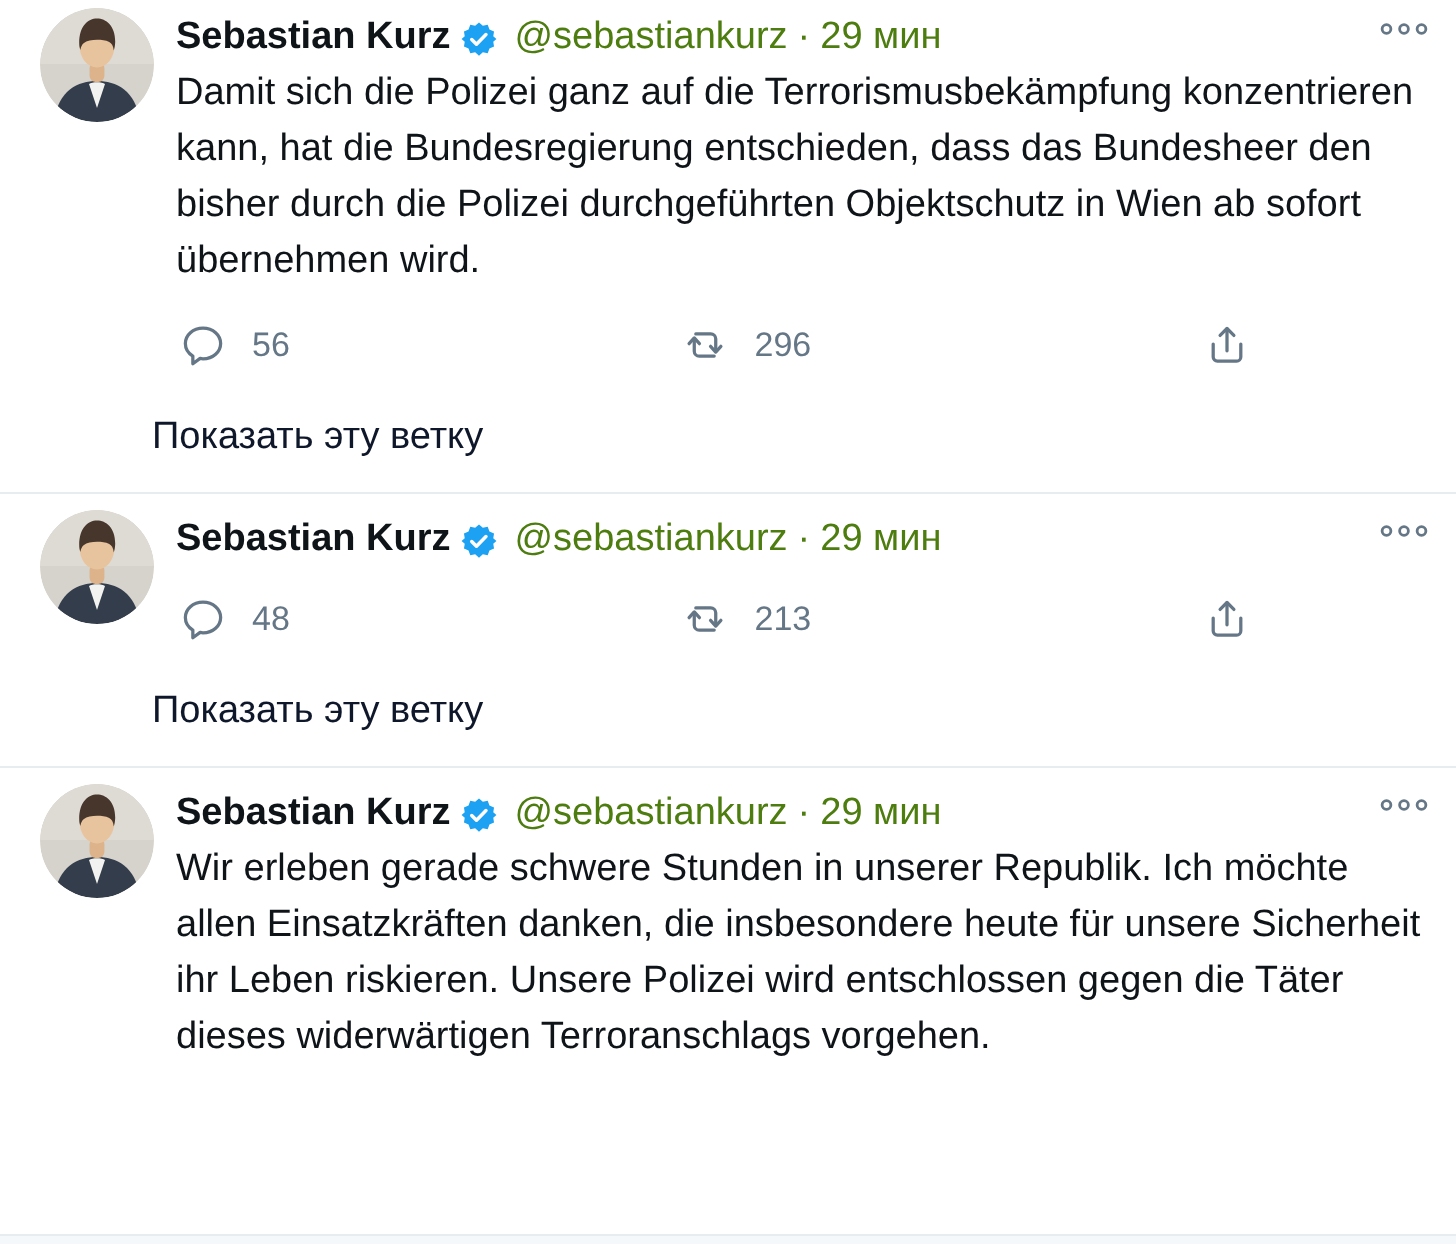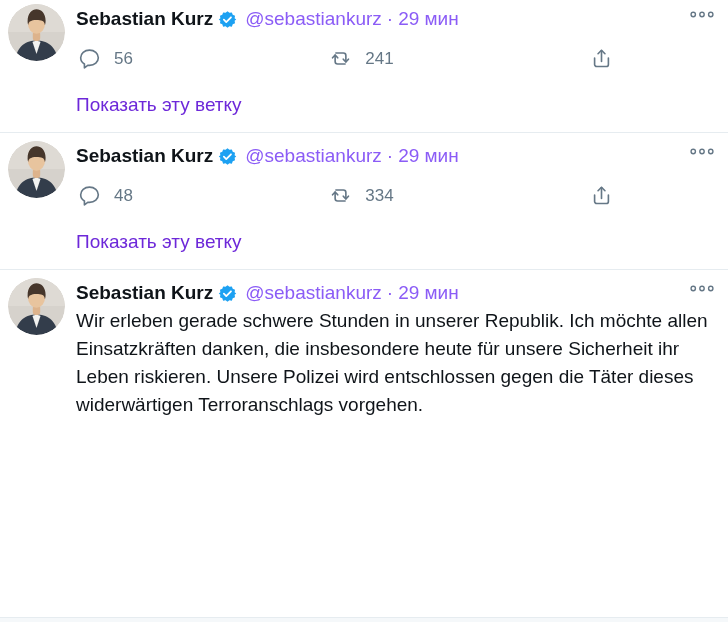--- a/index.html
+++ b/index.html
@@ -6,41 +6,41 @@
   html, body {
     width: 728px; height: 622px;
     overflow: hidden;
     background: #ffffff;
     font-family: "Liberation Sans", sans-serif;
     color: #0f1419;
     position: relative;
   }
   .tweet {
     display: flex;
-    padding: 4px 12px 0 8px;
+    padding: 4px 12px 0 20px;
   }
   .avatar-col { width: 58px; flex: 0 0 58px; }
   .avatar {
     width: 57px; height: 57px;
     border-radius: 50%;
     overflow: hidden;
     cursor: pointer;
     display: block;
   }
   .content-col { flex: 1; min-width: 0; padding-left: 10px; padding-top: 3px; }
   .header-row {
     display: flex;
     align-items: center;
     font-size: 19px;
     line-height: 24px;
     white-space: nowrap;
   }
   .name { font-weight: bold; color: #0f1419; cursor: pointer; }
   .badge { display: inline-flex; margin-left: 5px; width: 19px; height: 19px; }
-  .handle, .dot, .time { color: #8b5cf6; font-weight: normal; }
+  .handle, .dot, .time { color: #4d7c0f; font-weight: normal; }
   .handle { margin-left: 8px; cursor: pointer; }
   .dot { margin: 0 5px; }
   .time { cursor: pointer; }
   .more { margin-left: auto; width: 30px; height: 20px; display: flex; justify-content: flex-end; align-items: flex-start; cursor: pointer; color: #657786; }
   .tweet-text {
     font-size: 19px;
     line-height: 28px;
     color: #0f1419;
     margin-top: 2px;
     max-width: 645px;
@@ -58,21 +58,21 @@
     align-items: center;
     gap: 13px;
     color: #657786;
     font-size: 17px;
     cursor: pointer;
   }
   .action svg { width: 23px; height: 23px; }
   .thread-link {
     padding: 14px 12px 16px 76px;
     font-size: 19px;
-    color: #6d28d9;
+    color: #0f172a;
     cursor: pointer;
   }
   .divider { height: 1px; background: #e6ecf0; width: 100%; }
   .footer-strip {
     position: absolute;
     left: 0; bottom: 0;
     width: 100%; height: 5px;
     background: #f5f8fa;
     border-top: 1px solid #e6ecf0;
   }
@@ -148,32 +148,33 @@
         </span>
       <span class="handle">@sebastiankurz</span>
       <span class="dot">·</span>
       <span class="time">29 мин</span>
       <span class="more">
           <svg width="28" height="11">
             <use href="#sym-more"></use>
           </svg>
         </span>
     </div>
+    <div class="tweet-text">Damit sich die Polizei ganz auf die Terrorismusbekämpfung konzentrieren kann, hat die Bundesregierung entschieden, dass das Bundesheer den bisher durch die Polizei durchgeführten Objektschutz in Wien ab sofort übernehmen wird.</div>
     <div class="actions">
       <div class="action">
           <svg>
             <use href="#sym-reply"></use>
           </svg>
           <span>56</span>
         </div>
       <div class="action">
           <svg>
             <use href="#sym-retweet"></use>
           </svg>
-          <span>241</span>
+          <span>296</span>
         </div>
       <div class="action">
           <svg>
             <use href="#sym-share"></use>
           </svg>
         </div>
     </div>
   </div>
 </article>
 <div class="thread-link"><span>Показать эту ветку</span></div>
@@ -206,21 +207,21 @@
       <div class="action">
           <svg>
             <use href="#sym-reply"></use>
           </svg>
           <span>48</span>
         </div>
       <div class="action">
           <svg>
             <use href="#sym-retweet"></use>
           </svg>
-          <span>334</span>
+          <span>213</span>
         </div>
       <div class="action">
           <svg>
             <use href="#sym-share"></use>
           </svg>
         </div>
     </div>
   </div>
 </article>
 <div class="thread-link"><span>Показать эту ветку</span></div>

